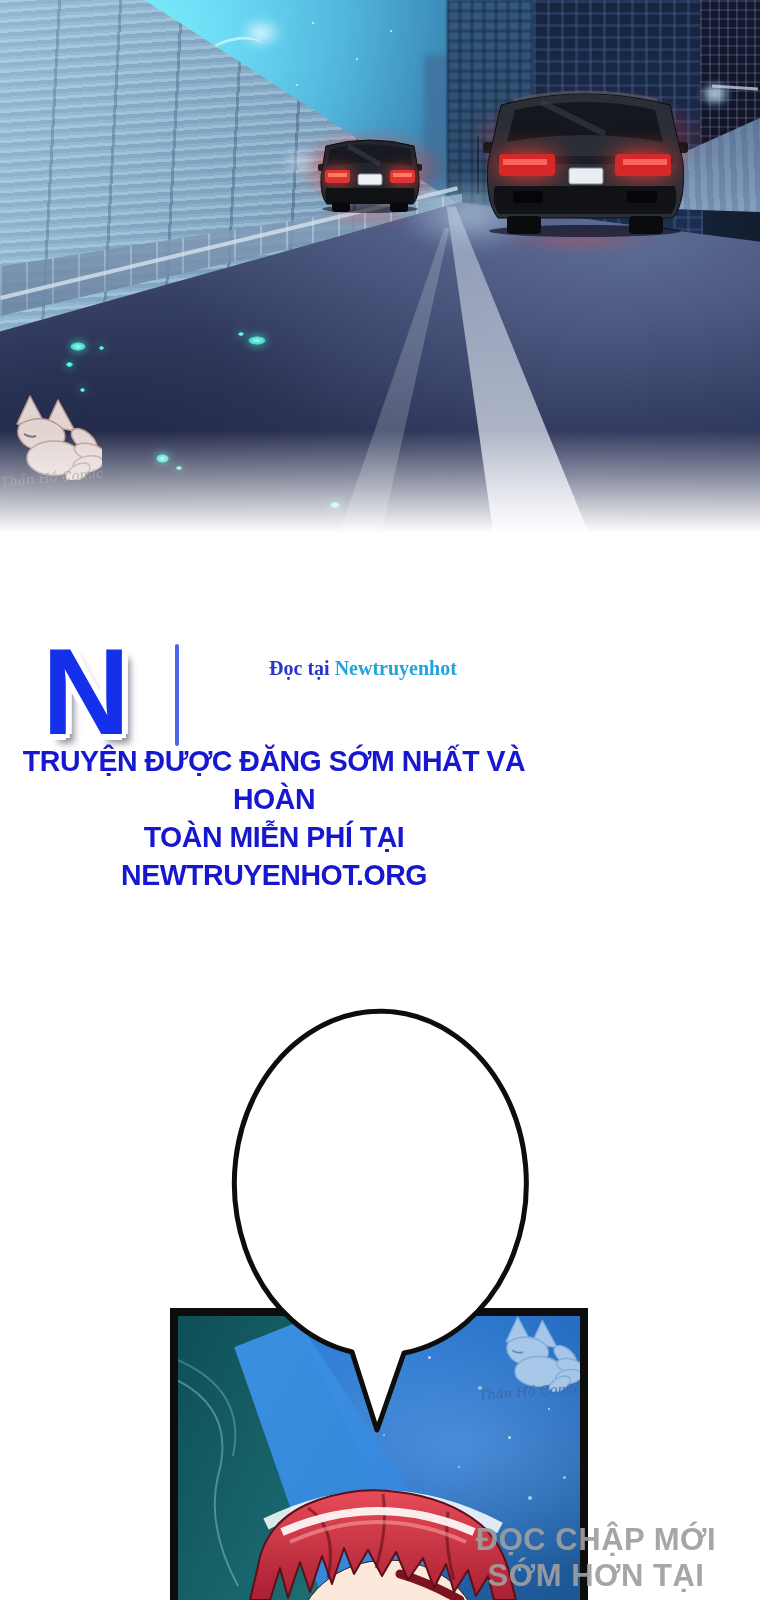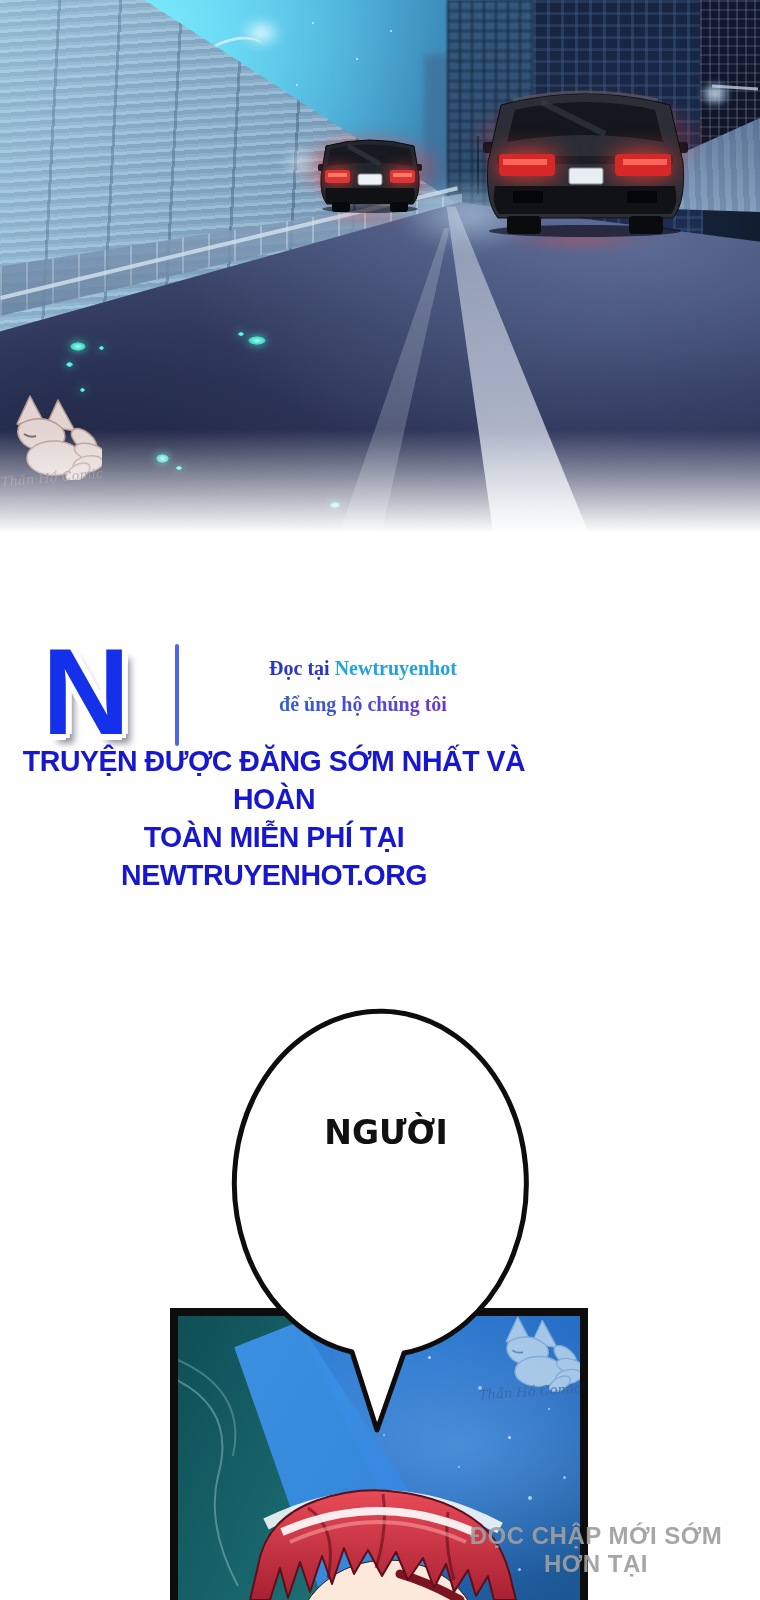--- a/index.html
+++ b/index.html
@@ -120,21 +120,21 @@
   .band{left:0;top:0;width:402px;height:284px;opacity:.95;
     clip-path:polygon(14% 11%,30% 2%,66% 80%,63% 100%,36% 100%);
     background:linear-gradient(120deg,#3e95ea,#2f7fd6);}
   .p2dot{border-radius:50%;background:#d9eeff;}
   .char-svg{left:70px;top:172px;z-index:5;}
   .panel2 .fox-script{color:#3f639c;opacity:.85;transform:rotate(-4deg);}
   .scene .fox-script{color:#6b5560;opacity:.8;transform:rotate(-5deg);}
 
   
   .fw1{left:455px;top:1522px;width:282px;z-index:40;text-align:center;font-weight:800;
-    font-size:24px;letter-spacing:.5px;color:rgba(158,158,160,.92);}
+    font-size:31px;letter-spacing:.5px;color:rgba(158,158,160,.92);}
   .fw2{left:453px;top:1546px;width:286px;z-index:40;text-align:center;font-weight:800;
     font-size:35px;letter-spacing:-1px;color:rgba(123,157,210,.9);}
 </style>
 </head>
 <body>
 
 <div class="page">
 
   <section class="abs scene">
     <div class="abs sky"></div>
@@ -242,21 +242,20 @@
     <div class="abs fox-script" style="left:0;top:470px;width:104px">Thần Hồ Comic</div>
 
     <div class="abs fade"></div>
   </section>
 
   <section>
     <div class="abs logoN">N</div>
     <div class="abs vdiv"></div>
     <div class="abs tagline">
       <div><span class="tag1a">Đọc tại </span><span class="tag1b">Newtruyenhot</span></div>
-      <div class="tag2">để ủng hộ chúng tôi</div>
     </div>
     <div class="abs banner">
       <div>TRUYỆN ĐƯỢC ĐĂNG SỚM NHẤT VÀ HOÀN</div>
       <div>TOÀN MIỄN PHÍ TẠI NEWTRUYENHOT.ORG</div>
     </div>
   </section>
 
   <section class="abs panel2">
     <div class="abs teal"></div>
     <div class="abs band"></div>
@@ -312,18 +311,17 @@
       <path d="M200 24 Q196 56 206 92" stroke="rgba(90,10,20,.55)" stroke-width="3" fill="none"></path>
       <path d="M34 44 Q130 2 226 44" stroke="rgba(255,255,255,.9)" stroke-width="8" fill="none"></path>
       <path d="M42 54 Q130 14 218 54" stroke="rgba(255,175,175,.5)" stroke-width="4" fill="none"></path>
     </svg>
   </section>
 
   <svg class="abs bubble-svg" width="320" height="440" viewBox="0 0 320 440">
     <path d="M124 347 A 146 172 0 1 1 176 348 L 149 425 Z" fill="#ffffff" stroke="#0d0d0d" stroke-width="5" stroke-linejoin="round"></path>
   </svg>
   <div class="abs bubble-text">
-    <div>NGƯỜI</div>
   </div>
 
   <div class="abs fw1">ĐỌC CHẬP MỚI SỚM HƠN TẠI</div>
 
 </div>
 
 </body></html>

